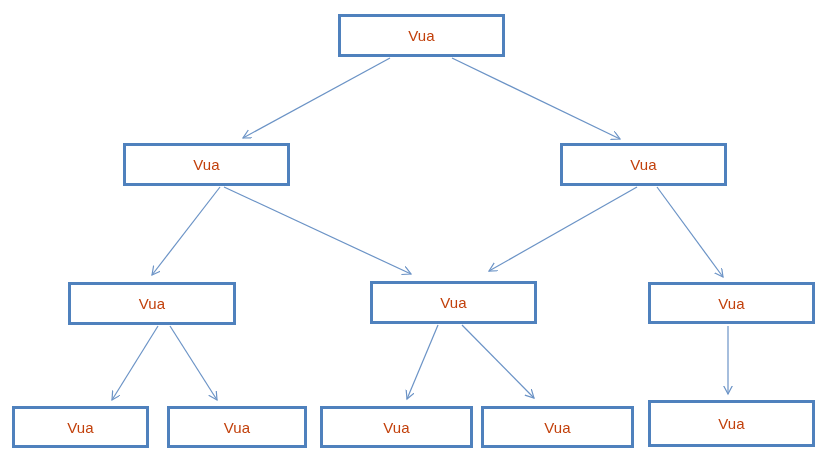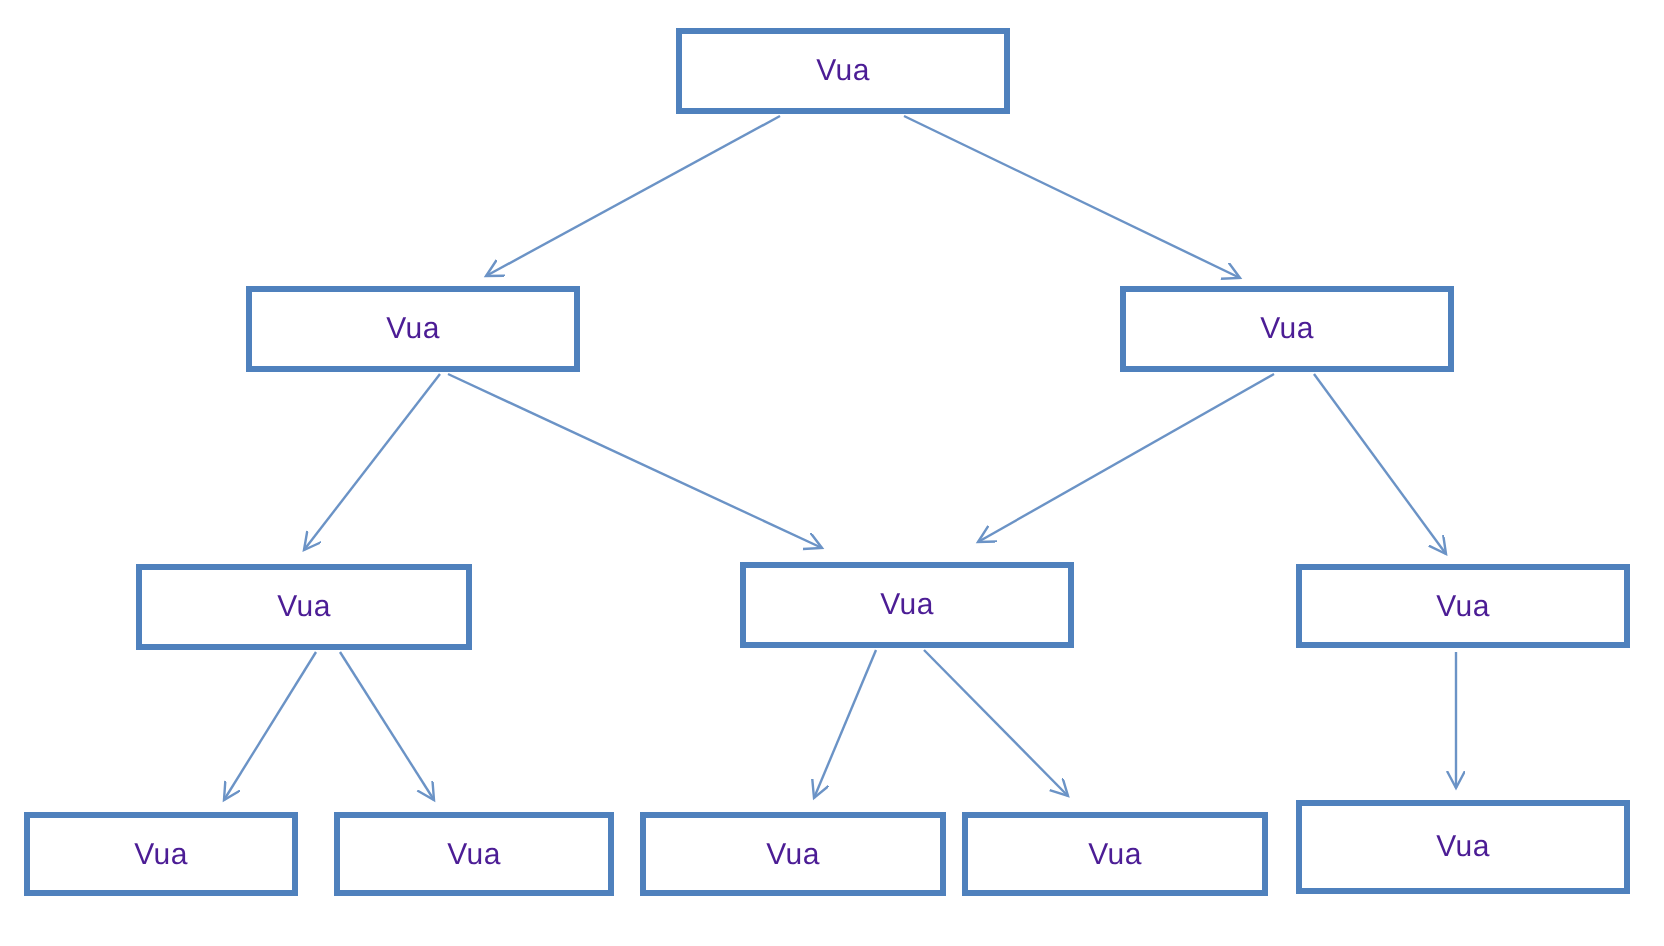--- a/index.html
+++ b/index.html
@@ -24,21 +24,21 @@
   }
   .node {
     position: absolute;
     box-sizing: border-box;
     background: #ffffff;
     border: 3px solid #4f81bd;
     display: flex;
     align-items: center;
     justify-content: center;
     font-size: 15px;
-    color: #4c1d95;
+    color: #c2410c;
     letter-spacing: 0.2px;
   }
 </style>
 </head>
 <body>
 
 <div class="canvas">
 
   <svg class="edges-layer" width="832" height="473" viewBox="0 0 832 473" xmlns="http://www.w3.org/2000/svg">
     <defs>

